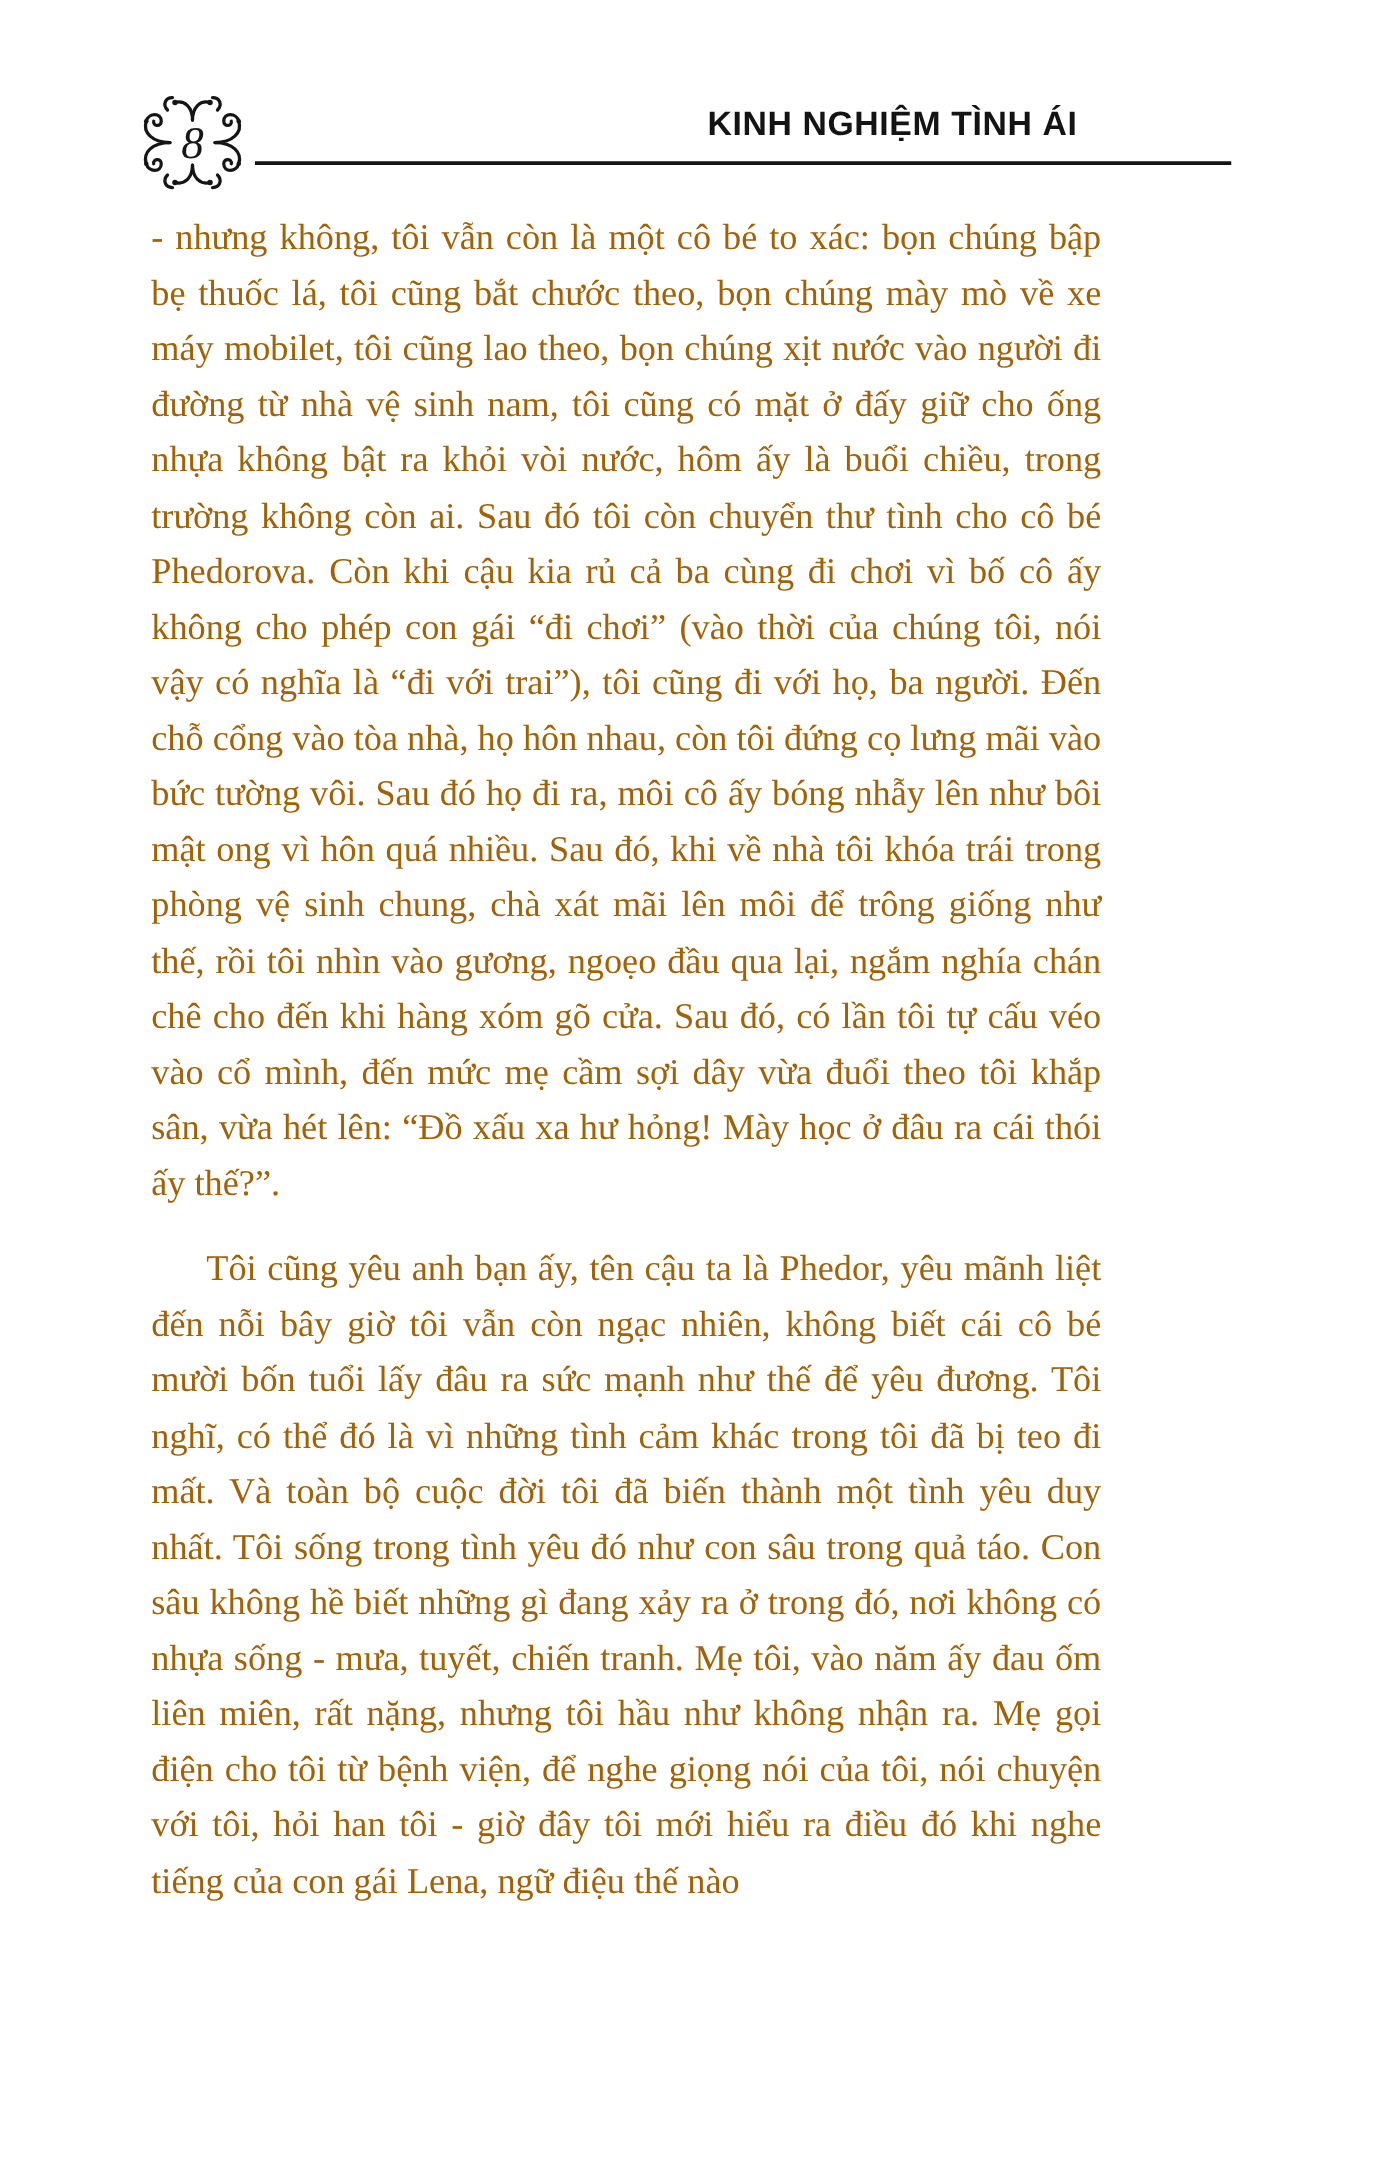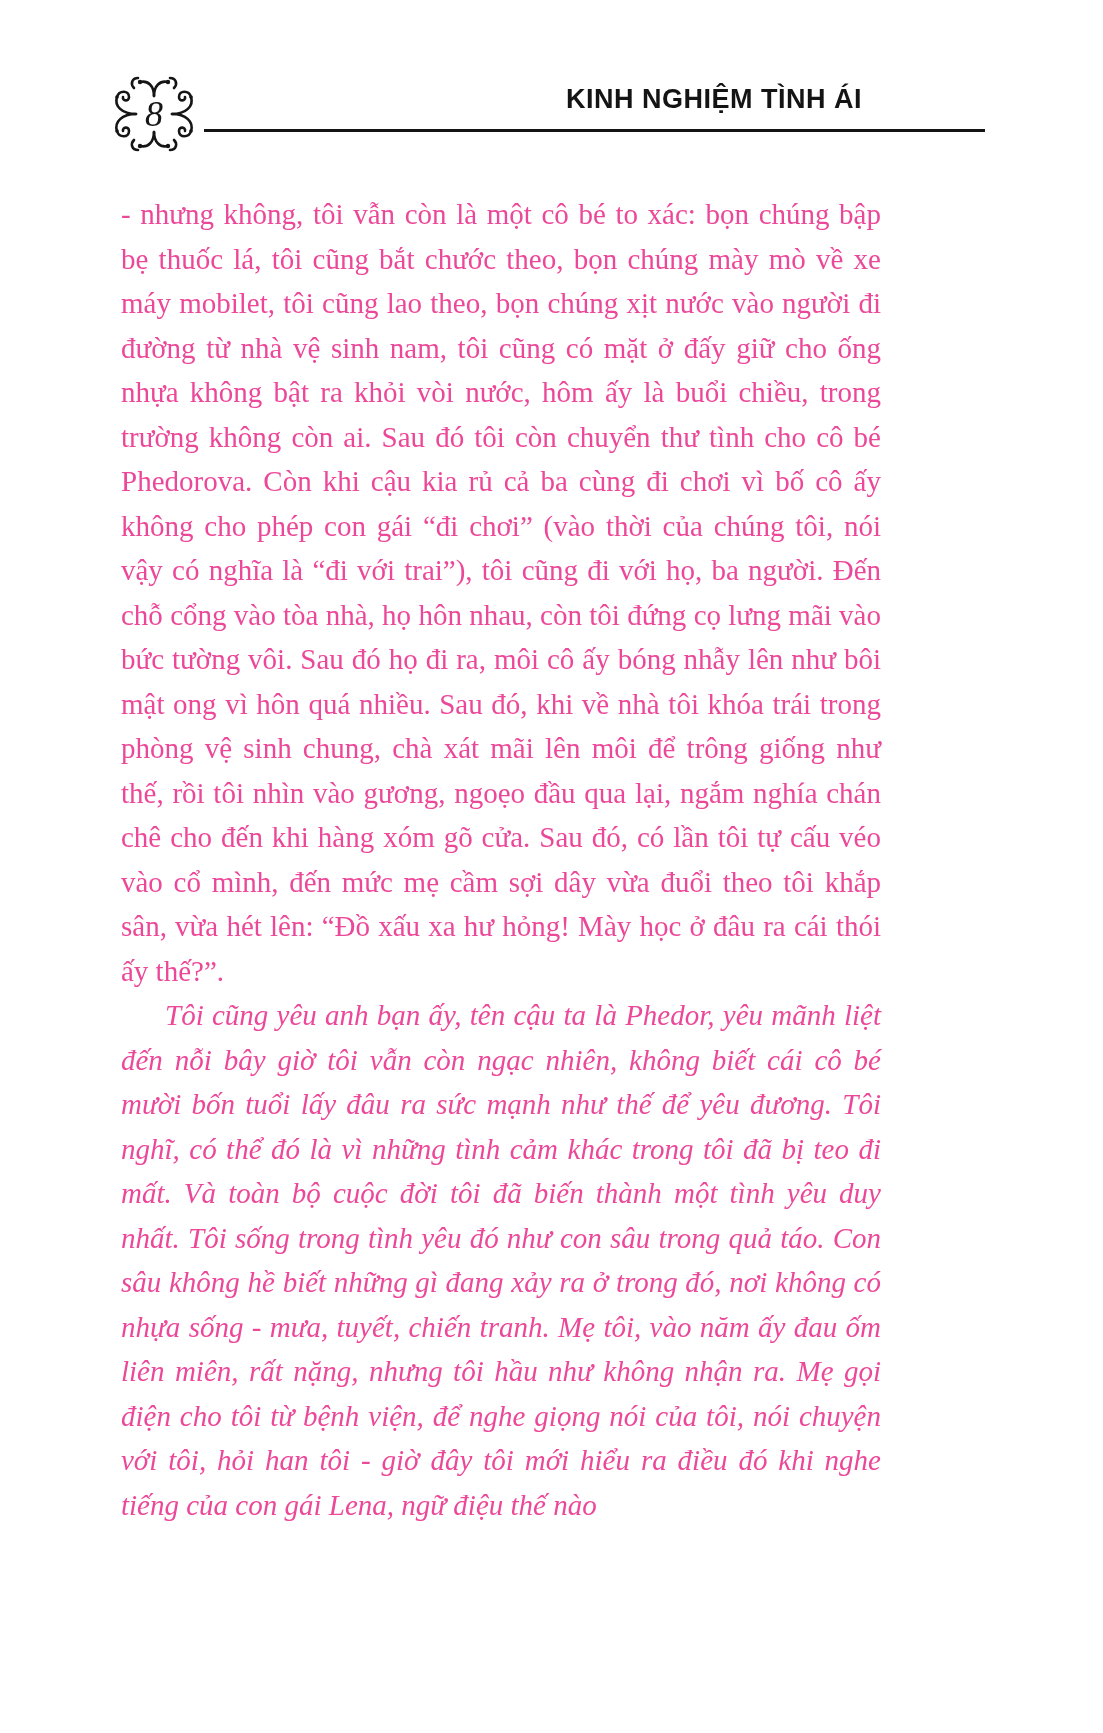--- a/index.html
+++ b/index.html
@@ -59,35 +59,34 @@
     font-weight: 700;
     font-size: 27px;
     letter-spacing: 0.5px;
     color: #141414;
     white-space: nowrap;
     text-align: center;
   }
   .body-text {
     position: absolute;
     left: 121px;
-    top: 192px;
+    top: 168px;
     width: 760px;
     font-size: 29px;
     line-height: 44.5px;
     text-align: justify;
-    color: #ec4899;
+    color: #a16207;
   }
   .body-text p {
     margin: 0;
     padding: 0;
   }
   .body-text p.indented {
-    margin-top: 0;
+    margin-top: 24px;
     text-indent: 44px;
-    font-style: italic;
   }
 </style>
 </head>
 <body>
 
 <div class="page">
 
   <div class="header-rule"></div>
 
   <div class="ornament">

